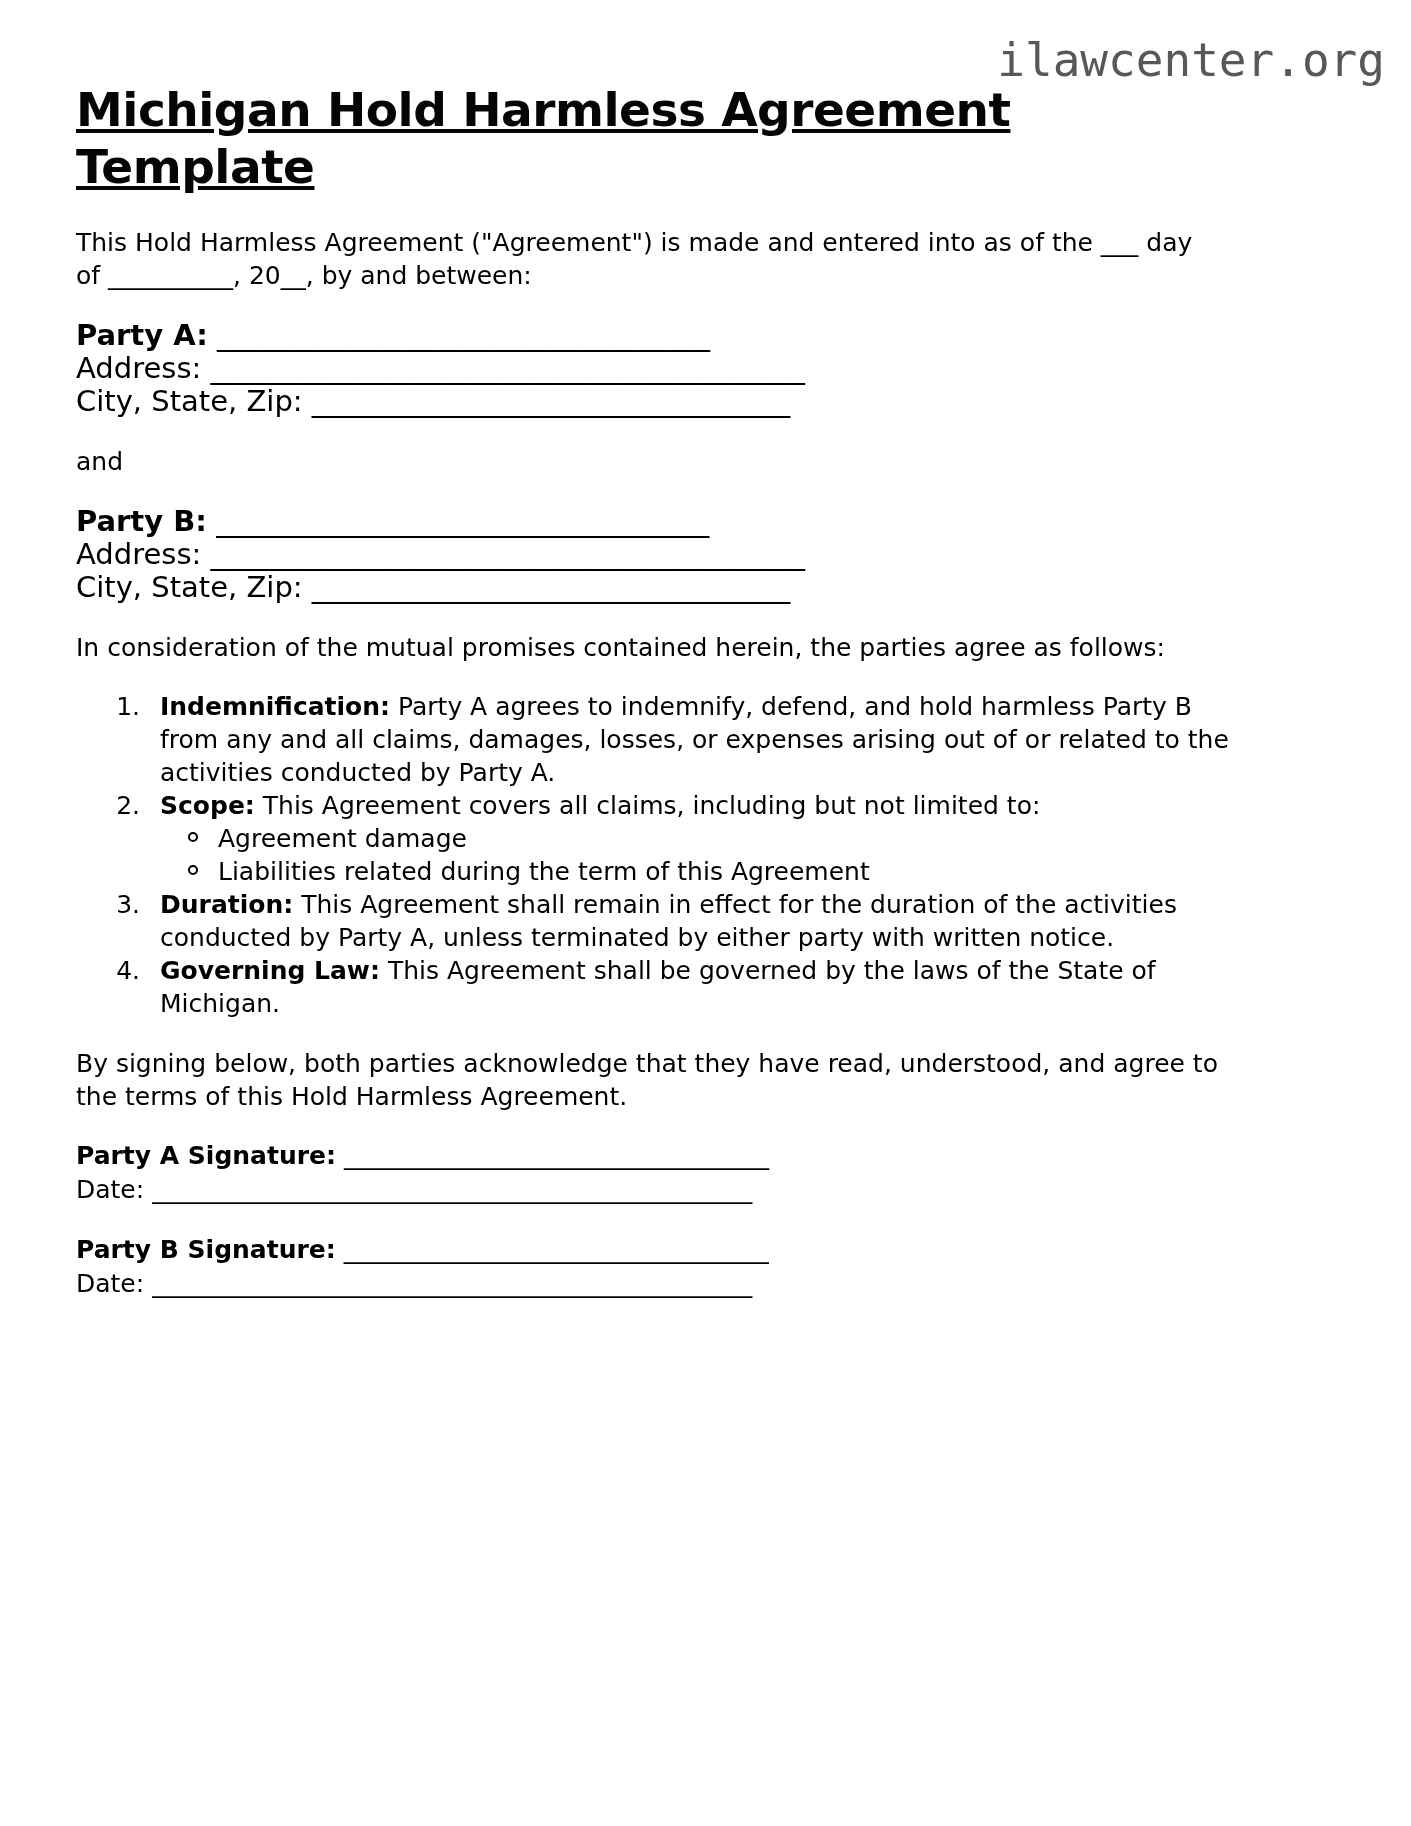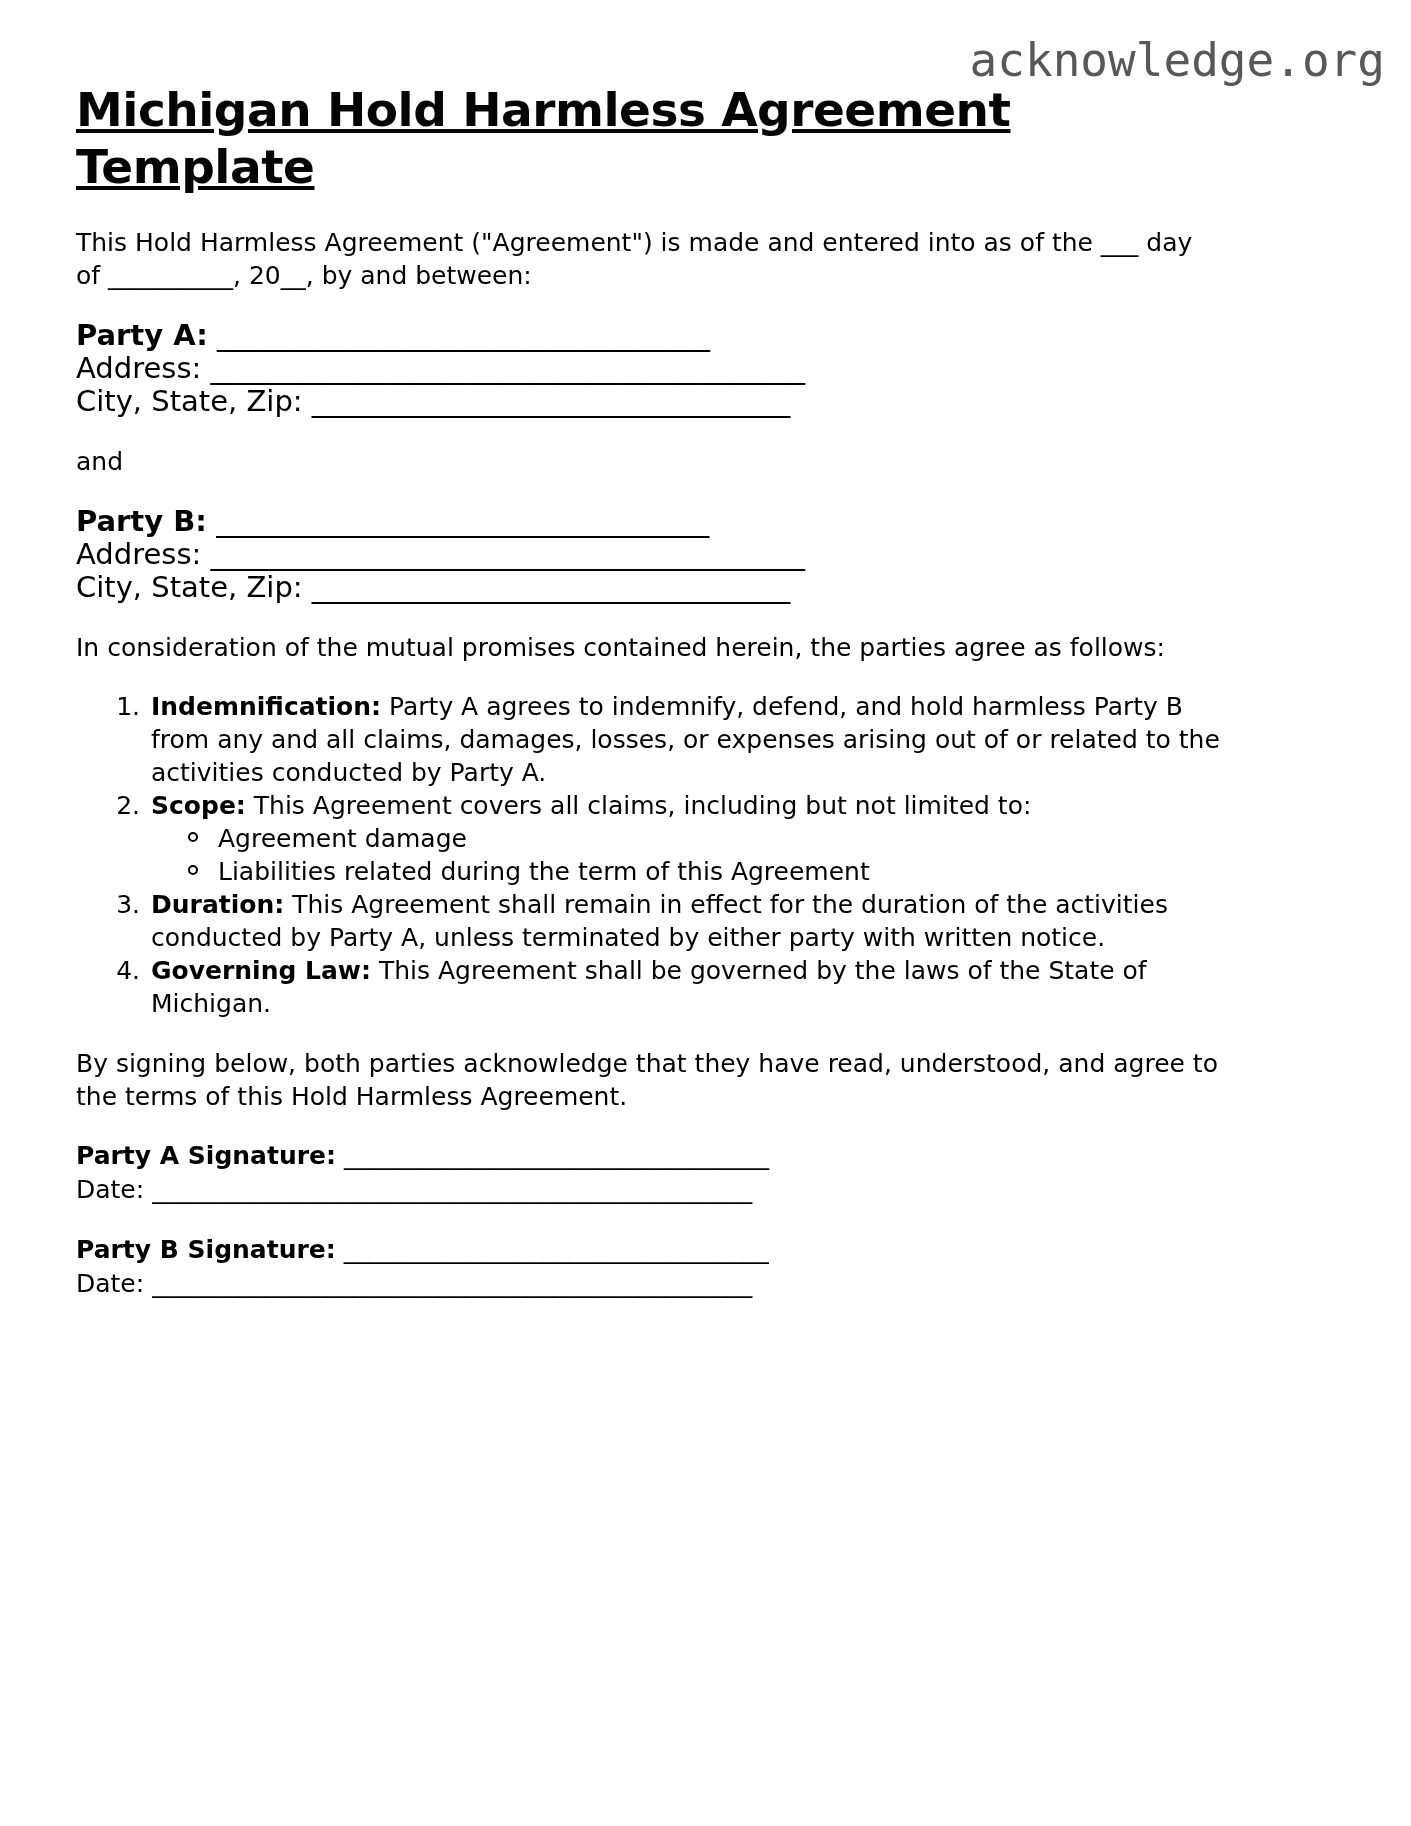--- a/index.html
+++ b/index.html
@@ -48,40 +48,40 @@
   .block {
     margin-top: 27px;
     font-size: 29px;
     line-height: 33px;
   }
   .block .line { white-space: normal; }
   b.lead { font-weight: bold; }
   .clauses { margin-top: 26px; font-size: 25px; line-height: 33px; }
   .clause { display: flex; align-items: flex-start; }
   .cnum { width: 64px; text-align: right; flex: none; }
-  .ctext { margin-left: 11px; white-space: pre-line; }
+  .ctext { margin-left: 20px; white-space: pre-line; }
   .sub { display: flex; align-items: flex-start; padding-left: 112px; }
   .ring {
     width: 10px; height: 10px;
     border: 2px solid #000;
     border-radius: 50%;
     margin-top: 10px;
     flex: none;
     box-sizing: border-box;
   }
   .sub .btext { margin-left: 20px; }
   .sigblock { margin-top: 26px; font-size: 25px; line-height: 34px; }
 </style>
 </head>
 <body>
 
 <div class="page">
   <div class="content">
 
-    <div class="logo">acknowledge.org</div>
+    <div class="logo">ilawcenter.org</div>
 
     <div class="body-col">
 
       <h1 class="doc-title">Michigan Hold Harmless Agreement
 Template</h1>
 
       <p class="para">This Hold Harmless Agreement ("Agreement") is made and entered into as of the ___ day
 of __________, 20__, by and between:</p>
 
       <div class="block">

